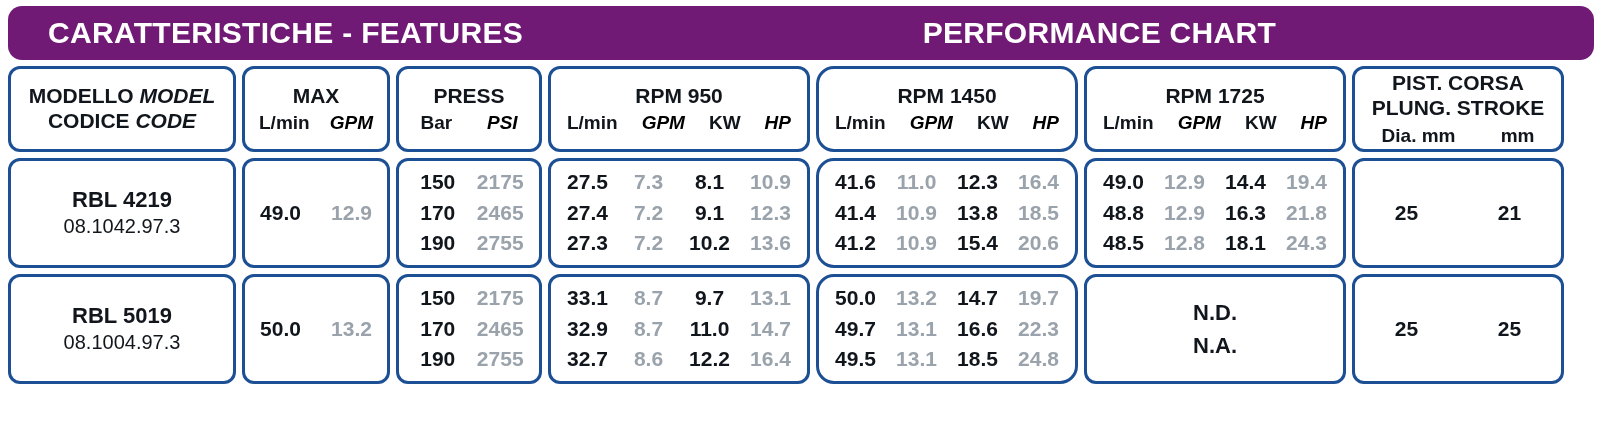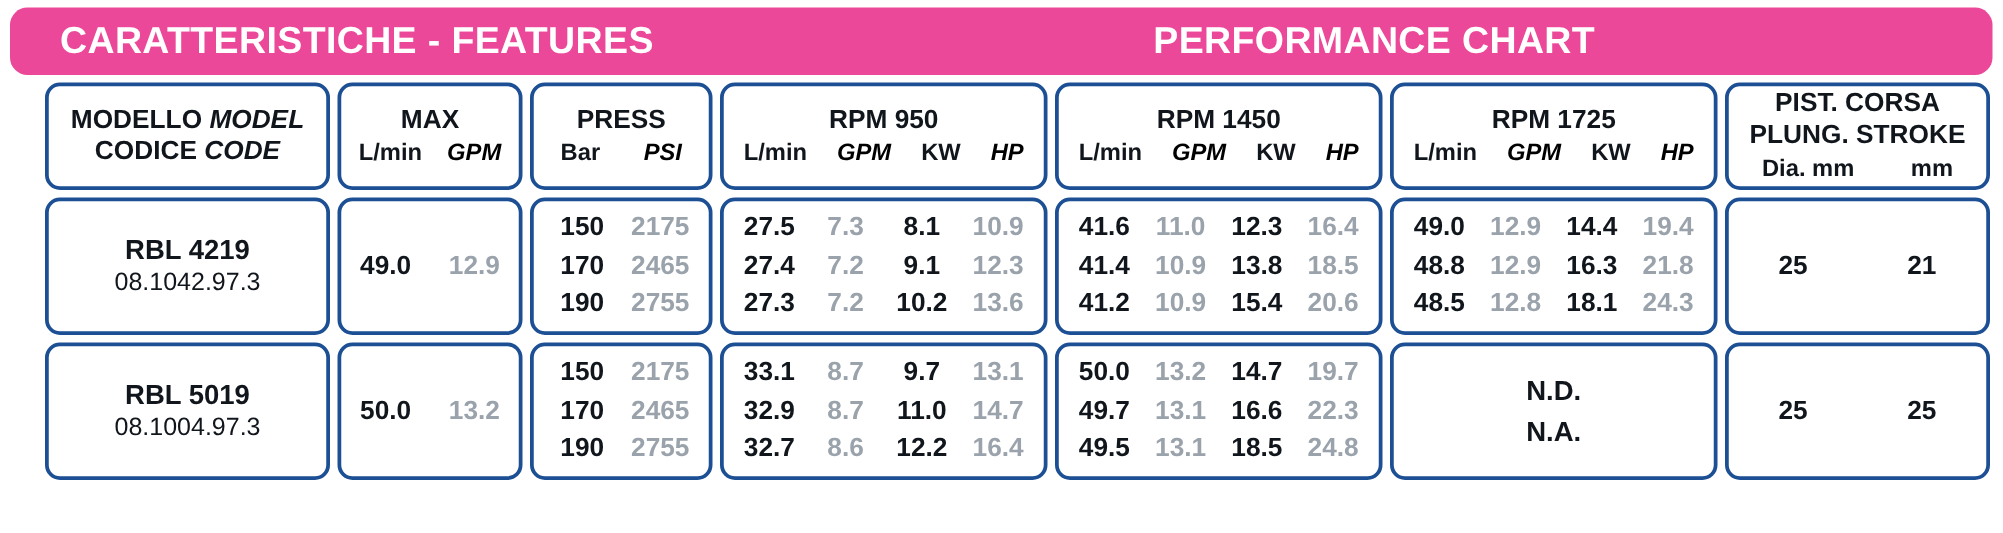--- a/index.html
+++ b/index.html
@@ -17,21 +17,21 @@
     position: relative;
     width: 1602px;
     height: 426px;
     box-sizing: border-box;
     padding: 6px 8px 4px 8px;
   }
 
   
   .titlebar {
     height: 54px;
-    background: #ec4899;
+    background: #701a75;
     border-radius: 14px;
     display: flex;
     align-items: center;
     color: #ffffff;
     font-weight: bold;
     font-size: 30px;
     letter-spacing: 0.3px;
     box-sizing: border-box;
     padding: 0 14px;
   }
@@ -92,25 +92,25 @@
     font-weight: bold;
     color: #11161c;
     white-space: nowrap;
   }
   .hdr .sub span.grey {
     color: #000000;
     font-style: italic;
   }
 
   
-  .c-model  { width: 228px; margin-left: 28px; }
+  .c-model  { width: 228px; }
   .c-max    { width: 148px; text-align: center; }
   .c-press  { width: 146px; }
   .c-950    { width: 262px; }
-  .c-1450   { width: 262px; }
+  .c-1450   { width: 262px; border-radius: 18px; }
   .c-1725   { width: 262px; }
   .c-pist   { width: 212px; }
 
   
   .datarow {
     display: flex;
     gap: 6px;
     margin-top: 6px;
   }
   .cell {

